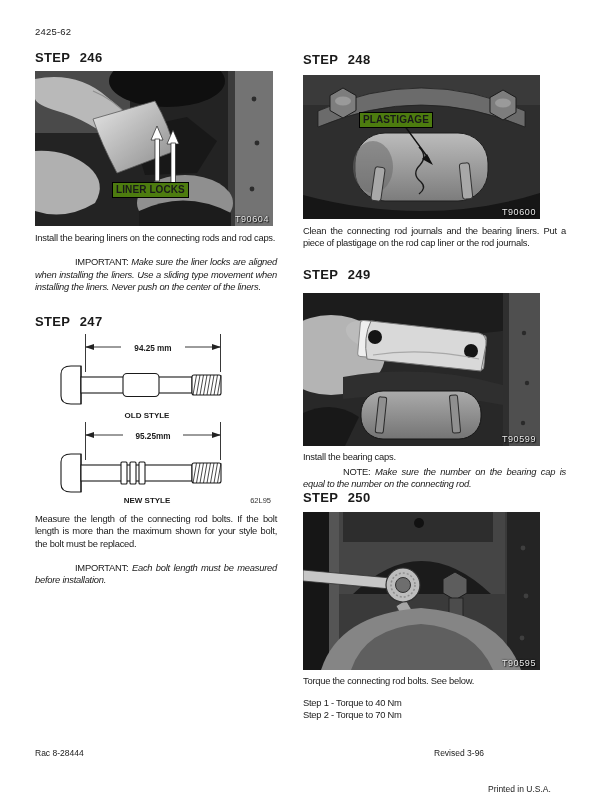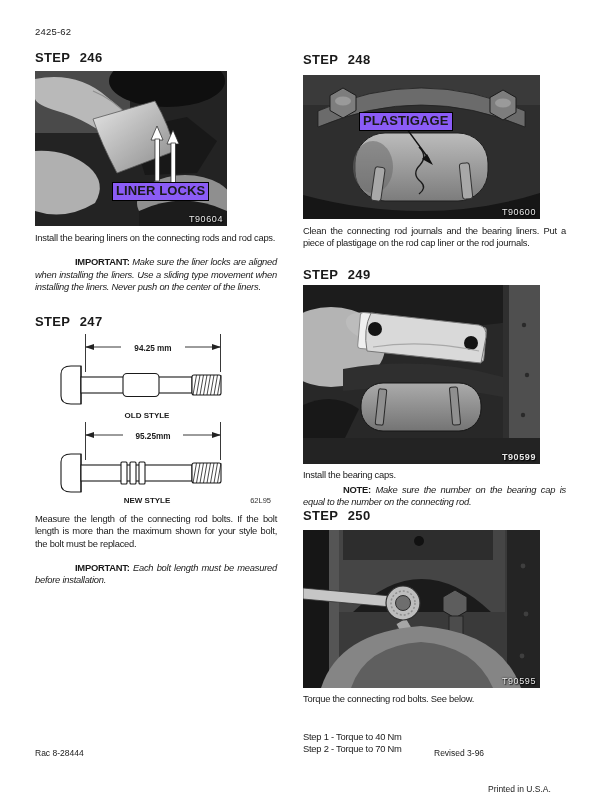--- a/index.html
+++ b/index.html
@@ -11,55 +11,55 @@
   .col { position:absolute; top:0; }
   .col-left  { left:35px;  width:242px; }
   .col-right { left:303px; width:263px; }
   .step-heading {
     margin:0; font-size:13px; font-weight:bold; word-spacing:6px; letter-spacing:0.3px;
   }
   .body-text {
     margin:0; font-size:9.4px; line-height:12.3px; letter-spacing:-0.25px; text-align:justify;
   }
   .caption-line { text-align:left; white-space:nowrap; }
-  .imp-label { font-weight:bold; font-style:normal;padding-left:40px; }
+  .imp-label { font-weight:normal; font-style:normal;padding-left:40px; }
   .imp-text  { font-style:italic; }
   .photo { position:relative; background:#232323; overflow:hidden; }
   .photo svg { display:block; }
   .photo-id {
     position:absolute; right:4px; bottom:2px; font-size:9px; color:#e8e8e8;
     letter-spacing:0.6px; text-shadow:0 0 2px rgba(0,0,0,0.95), 1px 1px 1px rgba(0,0,0,0.8);
   }
   .callout {
-    position:absolute; background:#8b5cf6; border:1px solid #000000;
-    font-size:13px; font-weight:bold; padding:1px 3px; line-height:1.15; white-space:nowrap;
+    position:absolute; background:#4d7c0f; border:1px solid #000000;
+    font-size:10px; font-weight:bold; padding:1px 3px; line-height:1.15; white-space:nowrap;
     letter-spacing:0.1px;
   }
   
   .h246   { margin-top:50px; }
-  .photo1 { margin-top:6px; width:192px; height:155px; }
+  .photo1 { margin-top:6px; width:238px; height:155px; }
   .cap246 { margin-top:6px; }
   .imp246 { margin-top:12px; }
   .h247   { margin-top:21px; }
   .figure { margin-top:3px; }
   .cap247 { margin-top:5px; }
   .imp247a{ margin-top:12px; }
   .imp247b{ margin-top:12px; }
   
   .h248   { margin-top:52px; }
   .photo2 { margin-top:8px;  width:237px; height:144px; }
   .cap248 { margin-top:6px; }
   .h249   { margin-top:17px; }
-  .photo3 { margin-top:3px; width:237px; height:179px;font-weight:bold; }
+  .photo3 { margin-top:11px; width:237px; height:153px; }
   .cap249 { margin-top:5px; text-align:left; }
   .note249{ margin-top:3px; }
   .h250   { }
   .photo4 { margin-top:7px;  width:237px; height:158px; }
   .cap250 { margin-top:5px; text-align:left; }
-  .torque { margin-top:25px; }
+  .torque { margin-top:9px; }
   .torque p { margin:0; font-size:9.4px; line-height:12.3px; letter-spacing:-0.25px; }
   .footer { position:absolute; top:748px; left:0; width:612px; font-size:8.5px; }
   .footer .doc     { position:absolute; left:35px; }
   .footer .revised { position:absolute; left:402px;padding-left:32px; }
   .footer .printed { position:absolute; left:488px;margin-top:36px; }
 </style>
 </head>
 <body>
 
 <div class="page">

